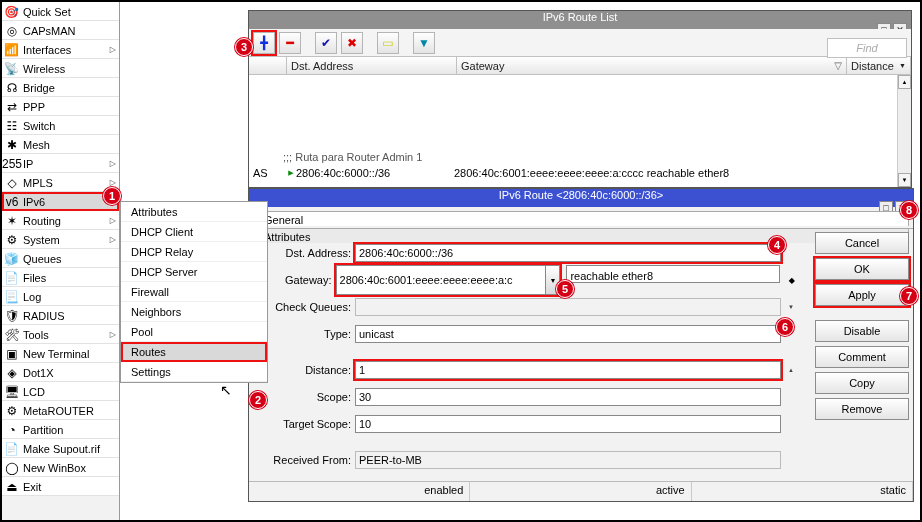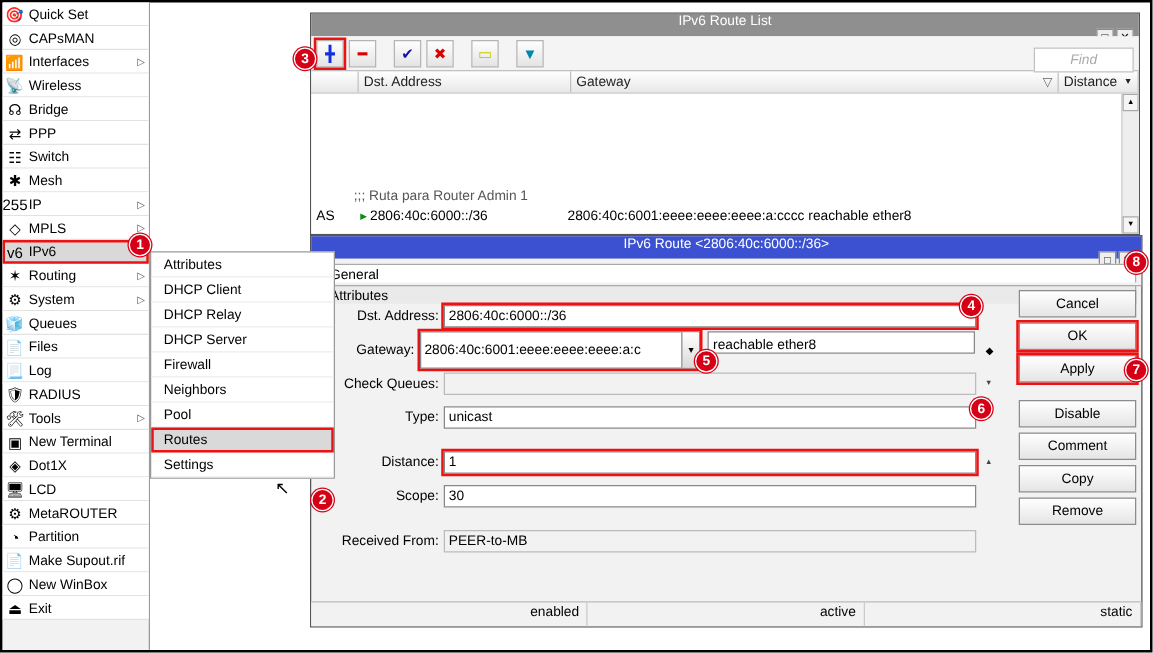--- a/index.html
+++ b/index.html
@@ -580,20 +580,27 @@
           <div class="spin">▲</div>
         </div>
     </div>
     <div class="formrow">
       <div class="lbl">Scope:</div>
       <div class="val">
           <span>30</span>
         </div>
       <div class="sidectrl"></div>
     </div>
+    <div class="formrow">
+      <div class="lbl">Target Scope:</div>
+      <div class="val">
+          <span>10</span>
+        </div>
+      <div class="sidectrl"></div>
+    </div>
     <div class="formrow readonly" style="margin-top:10px">
       <div class="lbl">Received From:</div>
       <div class="val">
           <span>PEER-to-MB</span>
         </div>
       <div class="sidectrl"></div>
     </div>
   </div>
 
   <div class="btncol">

